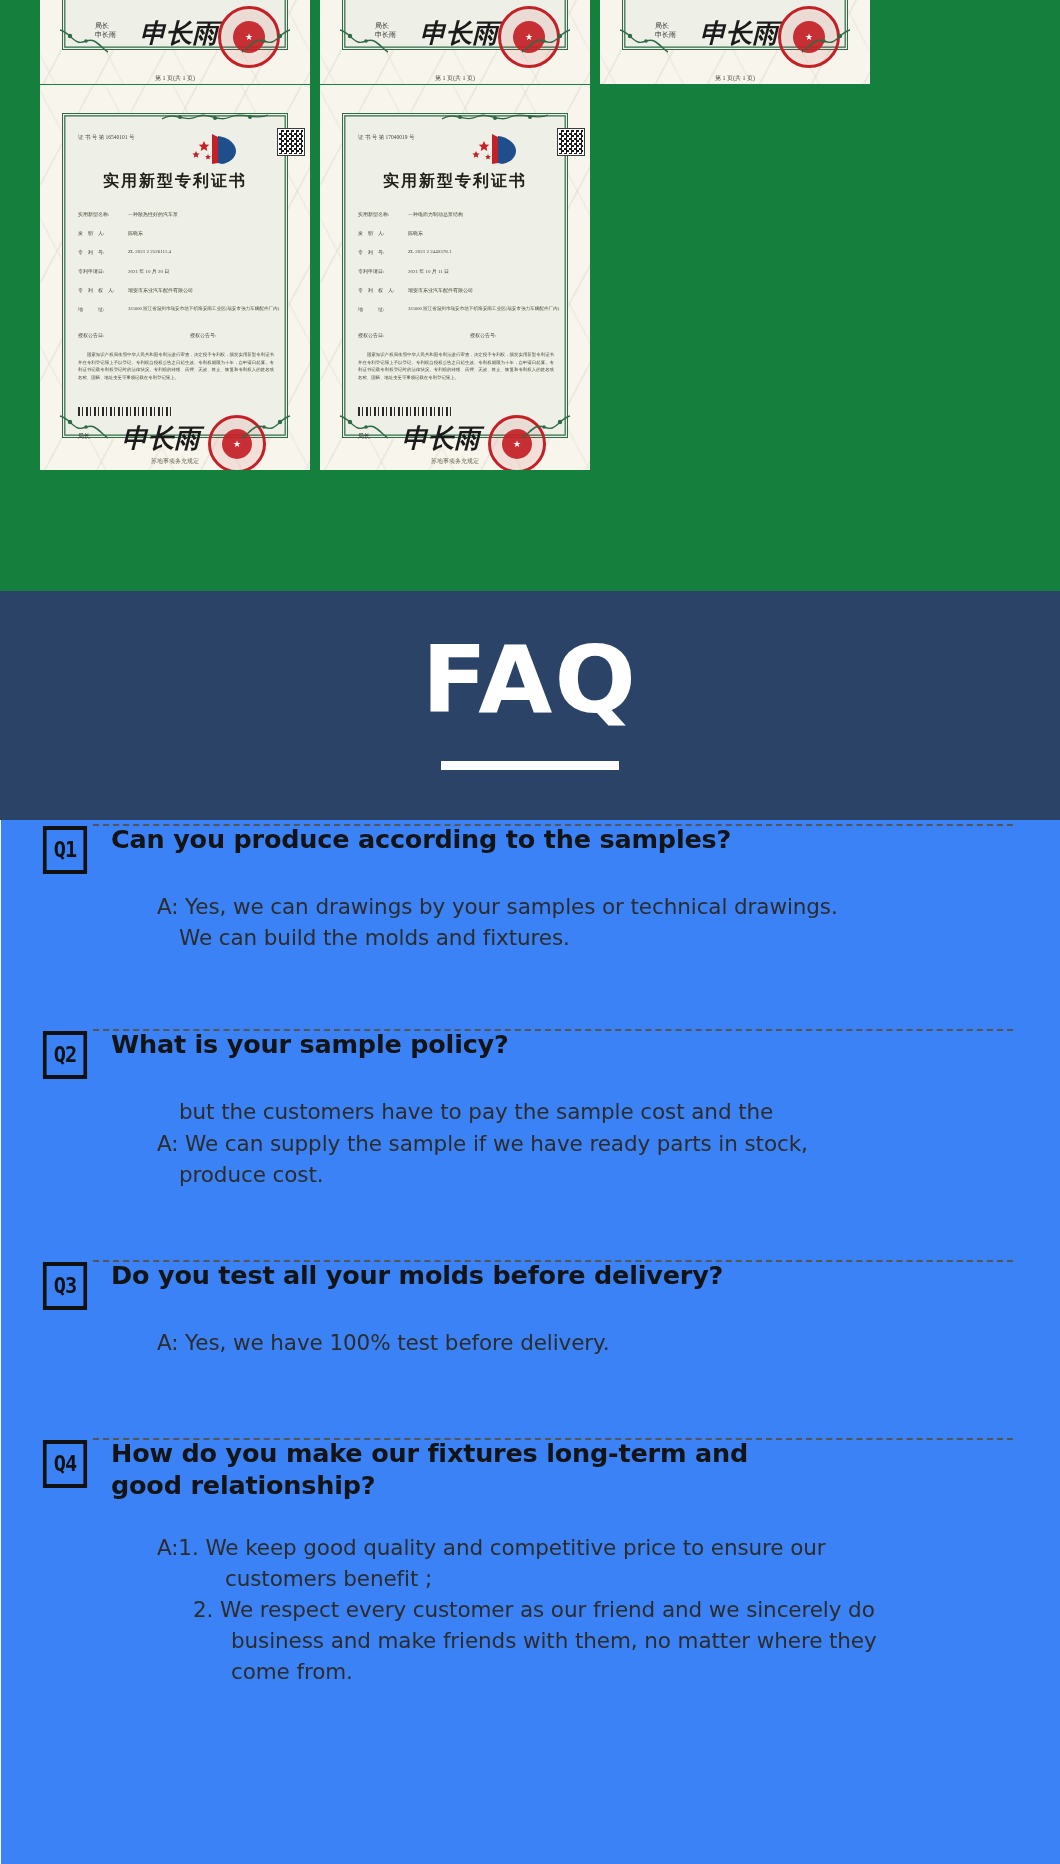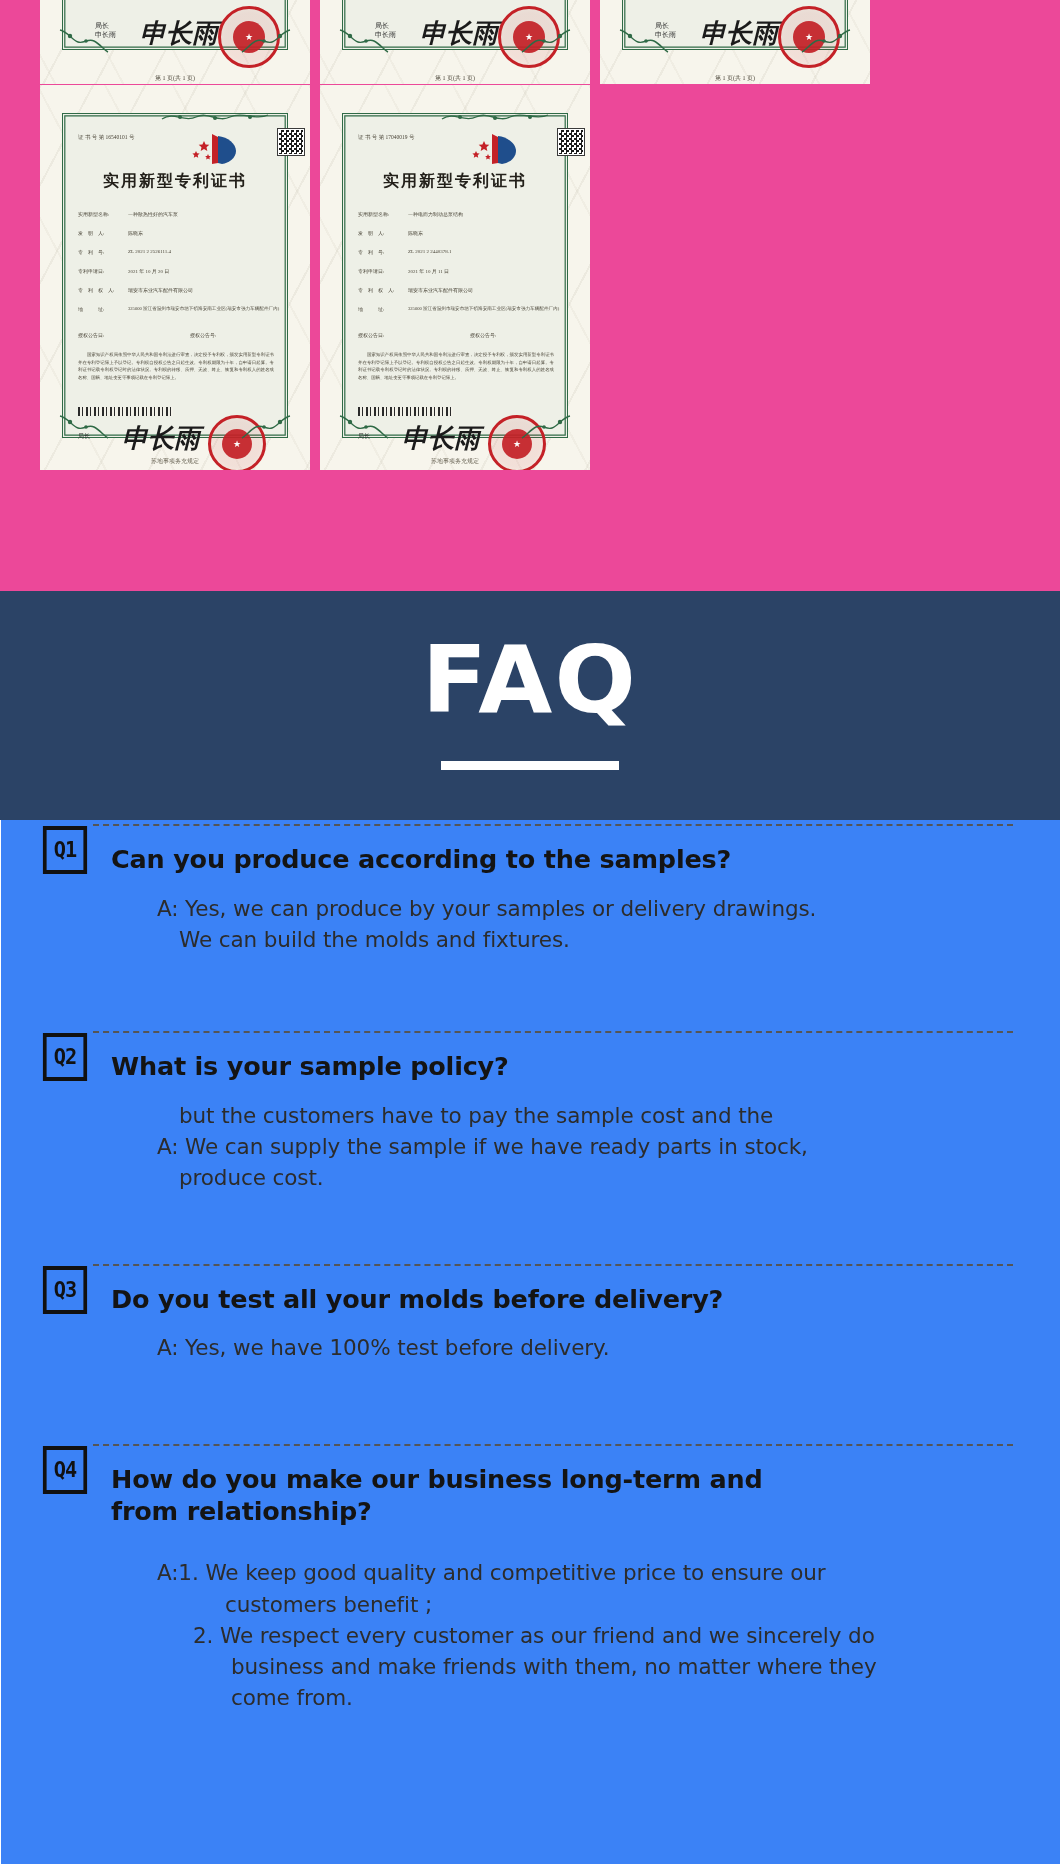--- a/index.html
+++ b/index.html
@@ -8,21 +8,21 @@
     width:1060px; height:1864px;
     background:#ffffff;
     font-family:"Liberation Sans", sans-serif;
     -webkit-font-smoothing:antialiased;
   }
   .page{ position:relative; width:1060px; height:1864px; overflow:hidden; background:#ffffff;}
 
   
   .cert-gallery{
     position:absolute; left:0; top:0; width:1060px; height:657px;
-    background:#ec4899;
+    background:#15803d;
   }
   .cert-tile{
     position:absolute;
     background:#f7f5ec;
     overflow:hidden;
   }
   
   .cert-tile::before{
     content:""; position:absolute; inset:0;
     background:
@@ -132,21 +132,21 @@
     height:0;
   }
   .q-text{
     margin-left:22px;
     color:#141414;
     font-family:"DejaVu Sans", sans-serif;
     font-weight:bold;
     font-size:25.5px;
     line-height:1.25;
     letter-spacing:-.2px;
-    padding-top:24px;
+    padding-top:4px;
     max-width:830px;
   }
   .a-text{
     margin-left:116px;
     margin-top:17px;
     color:#2c2c2c;
     font-family:"DejaVu Sans", sans-serif;
     font-size:21.5px;
     line-height:1.45;
     letter-spacing:-.1px;
@@ -423,21 +423,21 @@
 
   <div class="faq-list">
 
     <div class="faq-item">
       <div class="faq-head">
         <div class="q-dash"></div>
         <div class="q-badge">Q1</div>
         <div class="q-text">Can you produce according to the samples?</div>
       </div>
       <div class="a-text">
-        <span class="ind">A: Yes, we can produce by your samples or delivery drawings.</span>
+        <span class="ind">A: Yes, we can drawings by your samples or technical drawings.</span>
         <span class="ind" style="padding-left:60px;">We can build the molds and fixtures.</span>
       </div>
     </div>
 
     <div class="gap-1"></div>
 
     <div class="faq-item">
       <div class="faq-head">
         <div class="q-dash"></div>
         <div class="q-badge">Q2</div>
@@ -462,21 +462,21 @@
         <span class="ind">A: Yes, we have 100% test before delivery.</span>
       </div>
     </div>
 
     <div class="gap-3"></div>
 
     <div class="faq-item">
       <div class="faq-head">
         <div class="q-dash"></div>
         <div class="q-badge">Q4</div>
-        <div class="q-text" style="max-width:680px;">How do you make our business long-term and from relationship?</div>
+        <div class="q-text" style="max-width:680px;">How do you make our fixtures long-term and good relationship?</div>
       </div>
       <div class="a-text" style="margin-top:30px;">
         <span class="ind" style="padding-left:68px; text-indent:-68px;">A:1. We keep good quality and competitive price to ensure our customers benefit ;</span>
         <span class="num2">2. We respect every customer as our friend and we sincerely do business and make friends with them, no matter where they come from.</span>
       </div>
     </div>
 
   </div>
 
 </div>

